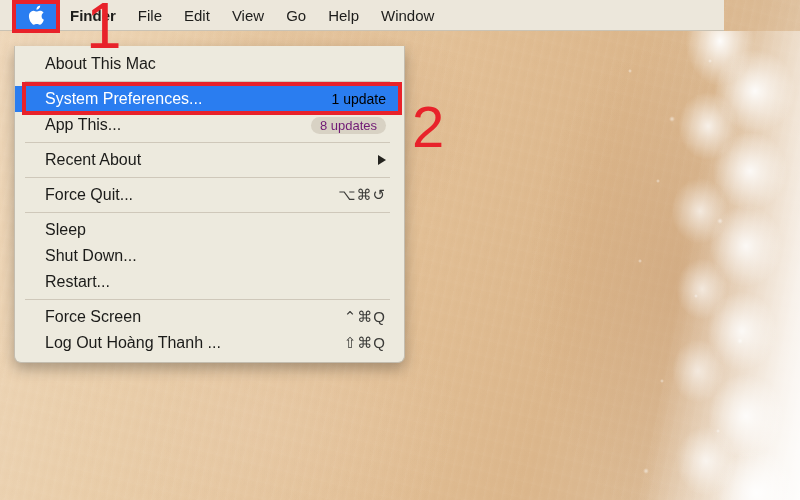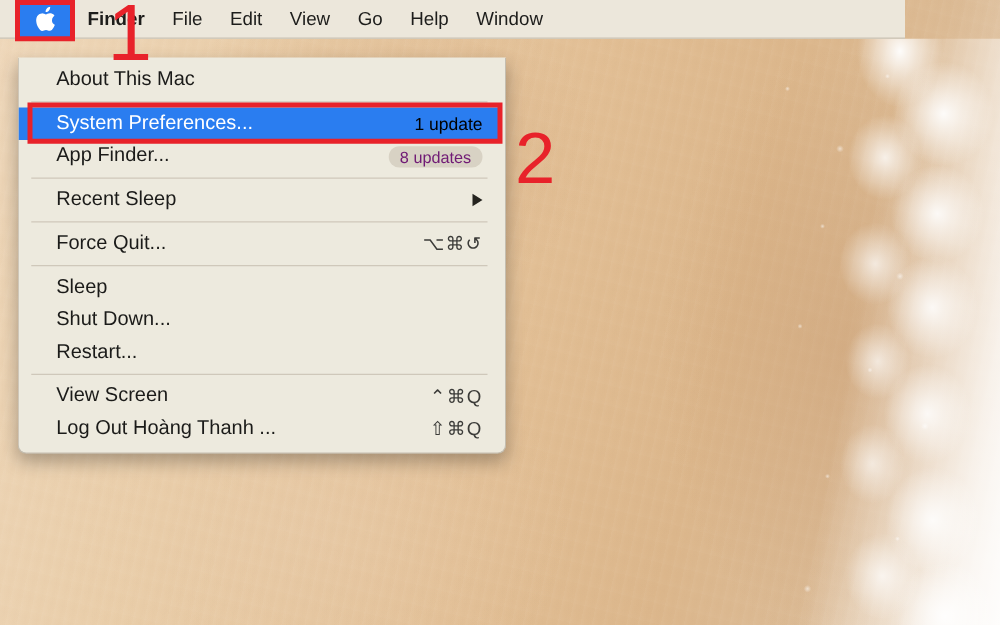--- a/index.html
+++ b/index.html
@@ -227,29 +227,29 @@
 
     <div class="sep"></div>
 
     <div class="mi selected">
       <span class="label">System Preferences...</span>
       <span class="spacer"></span>
       <span class="badge-plain">1 update</span>
     </div>
 
     <div class="mi">
-      <span class="label">App Finder...</span>
+      <span class="label">App This...</span>
       <span class="spacer"></span>
       <span class="badge-pill">8 updates</span>
     </div>
 
     <div class="sep"></div>
 
     <div class="mi">
-      <span class="label">Recent Sleep</span>
+      <span class="label">Recent About</span>
       <span class="spacer"></span>
       <span class="submenu-arrow"></span>
     </div>
 
     <div class="sep"></div>
 
     <div class="mi">
       <span class="label">Force Quit...</span>
       <span class="spacer"></span>
       <span class="shortcut">⌥⌘↺</span>
@@ -265,21 +265,21 @@
       <span class="label">Shut Down...</span>
     </div>
 
     <div class="mi">
       <span class="label">Restart...</span>
     </div>
 
     <div class="sep"></div>
 
     <div class="mi">
-      <span class="label">View Screen</span>
+      <span class="label">Force Screen</span>
       <span class="spacer"></span>
       <span class="shortcut">⌃⌘Q</span>
     </div>
 
     <div class="mi">
       <span class="label">Log Out Hoàng Thanh ...</span>
       <span class="spacer"></span>
       <span class="shortcut">⇧⌘Q</span>
     </div>
 

